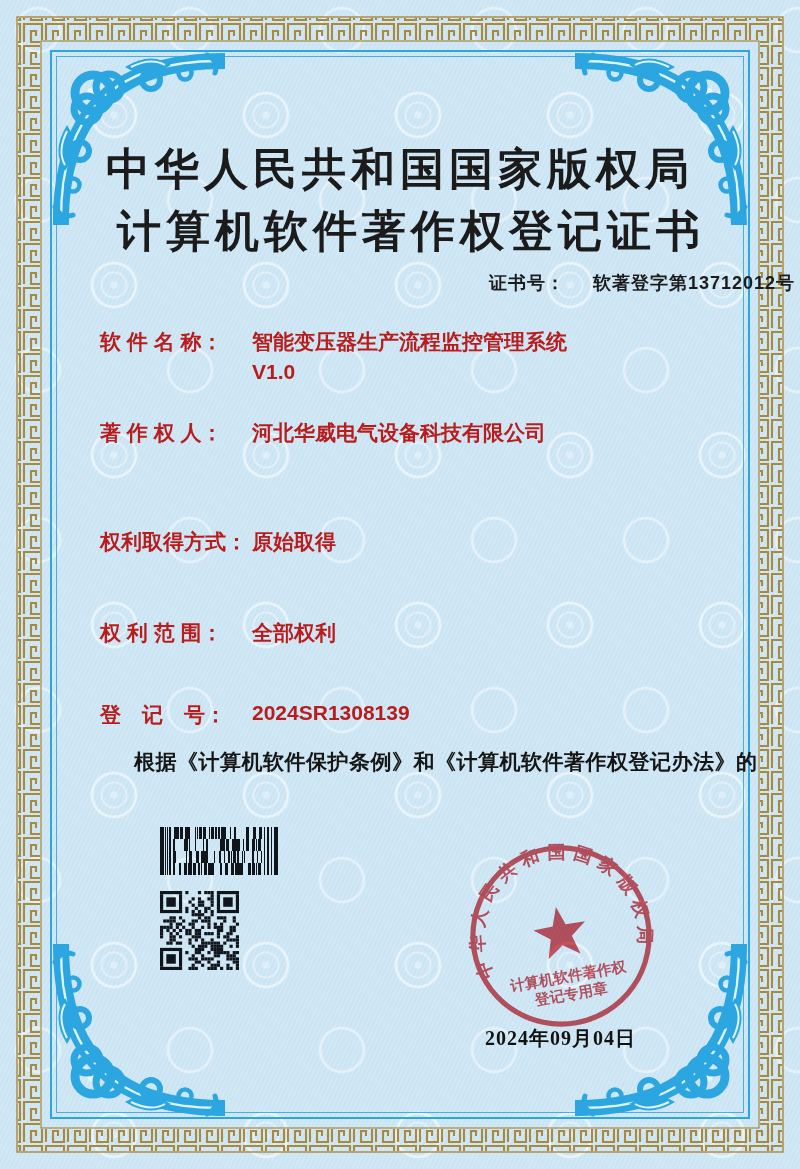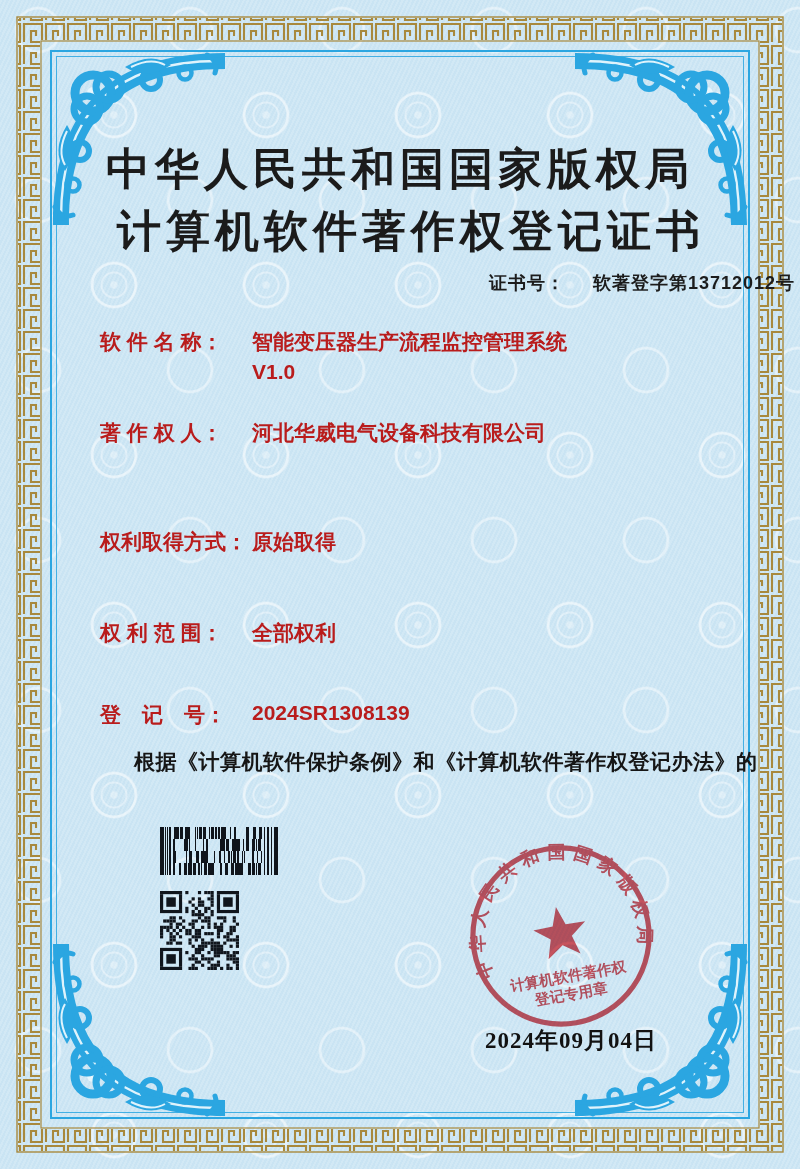--- a/index.html
+++ b/index.html
@@ -47,21 +47,21 @@
   .row .val{position:absolute; left:152px; top:0;}
   .row .val2{position:absolute; left:152px; top:32px;}
   .r-name{top:328px;} .r-owner{top:419px;} .r-acq{top:528px;} .r-scope{top:619px;} .r-reg{top:666px;margin-top:35px;}
   .stmt{position:absolute; font-size:21px; font-weight:700; color:#161616; letter-spacing:.5px; white-space:nowrap;}
   .stmt-1{left:134px; top:727px;margin-top:21px;} .stmt-2{left:100px; top:778px;}
   .barcode{position:absolute; left:160px; top:827px; width:118px; height:48px;}
   .qrcode{position:absolute; left:160px; top:891px; width:79px; height:79px;}
   .seal{position:absolute; left:466px; top:841px; width:190px; height:190px; transform:rotate(-10deg); mix-blend-mode:multiply;}
   .date{
     position:absolute; left:485px; top:1025px; font-family:"Liberation Serif","DejaVu Serif",serif;
-    font-size:23px; font-weight:700; color:#121212; letter-spacing:1px; white-space:nowrap;
+    font-size:20px; font-weight:700; color:#121212; letter-spacing:1px; white-space:nowrap;
   }
 </style>
 </head>
 <body>
 
 <div class="page">
 
   <div class="watermark"></div>
 
   <svg class="gold-frame" width="800" height="1169" aria-hidden="true">

